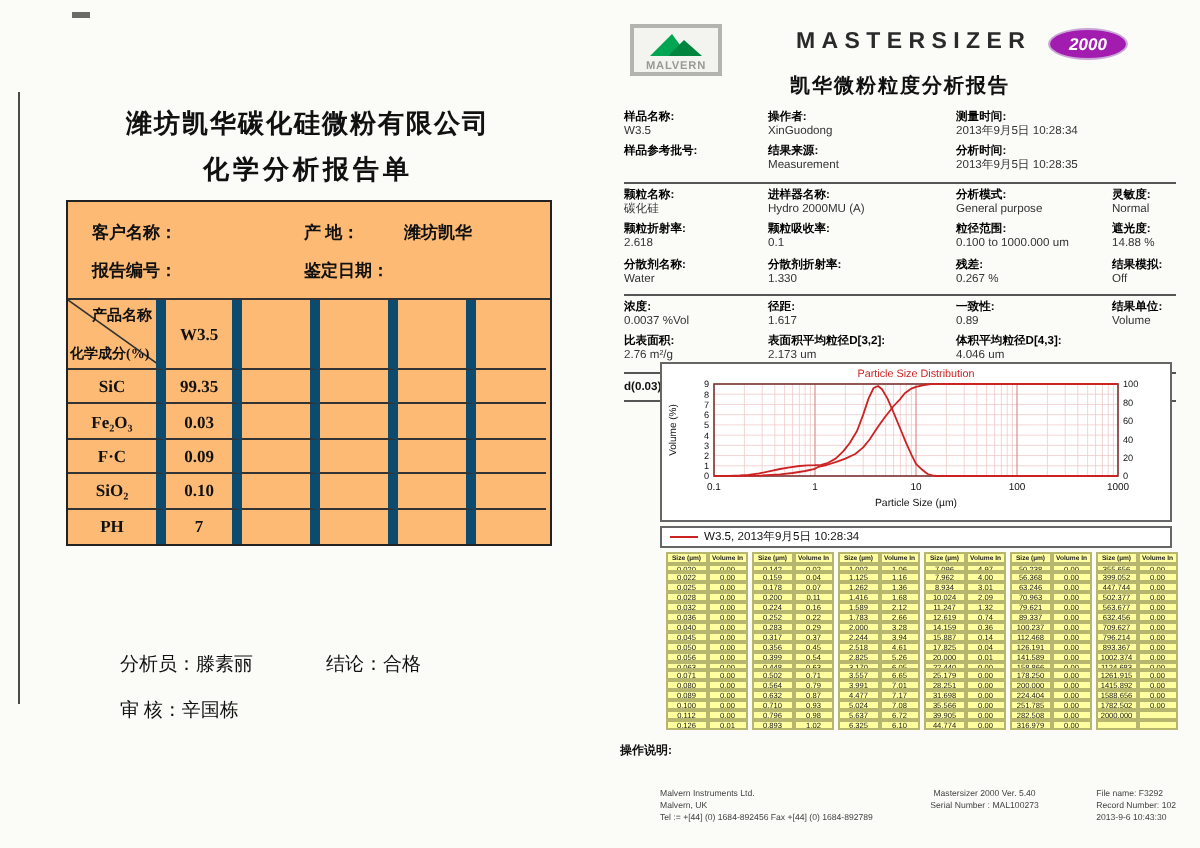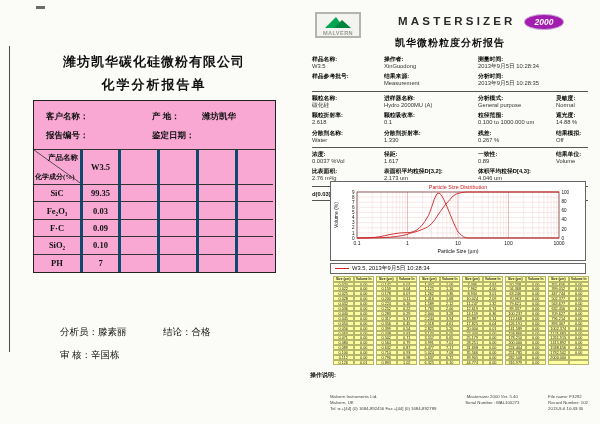--- a/index.html
+++ b/index.html
@@ -6,27 +6,27 @@
   #canvas{position:relative;width:600px;height:424px;background:#fbfbf8;overflow:hidden;
           font-family:"Liberation Sans","DejaVu Sans",sans-serif;color:#111;}
   
   #scan-line{position:absolute;left:9px;top:46px;width:1px;height:306px;background:#4a4a46;}
   #corner-mark{position:absolute;left:36px;top:6px;width:9px;height:2.5px;background:#6a6a66;}
   .lp-title{position:absolute;left:33px;width:242px;text-align:center;font-weight:bold;
             font-family:"Liberation Serif","DejaVu Serif",serif;}
   #lp-title1{top:53px;font-size:13px;letter-spacing:1px;}
   #lp-title2{top:76px;font-size:13px;letter-spacing:2px;}
   #chem-table{position:absolute;left:33px;top:100px;width:241px;border:1.5px solid #222;
-              background:#f9a8d4;font-family:"Liberation Serif","DejaVu Serif",serif;}
+              background:#fdba74;font-family:"Liberation Serif","DejaVu Serif",serif;}
   #chem-info{position:relative;height:48px;border-bottom:1px solid #333;font-size:8.5px;font-weight:bold;}
   .ci{position:absolute;white-space:nowrap;}
   .chem-row,.chem-head{display:grid;grid-template-columns:49px 38px 39px 39px 39px 35px;}
   .chem-head{height:35px;}
   .chem-row{height:17.4px;}
-  .cc{border-right:3px solid #0c4a6e;border-bottom:1px solid #333;display:flex;align-items:center;
+  .cc{border-right:5px solid #0c4a6e;border-bottom:1px solid #333;display:flex;align-items:center;
       justify-content:center;font-size:8.5px;font-weight:bold;box-sizing:border-box;overflow:hidden;}
   .chem-head .cc{height:35px;}
   .chem-row .cc{height:17.4px;}
   .cc:last-child{border-right:none;}
   .chem-row:last-child .cc{border-bottom:none;}
   #diag-cell{position:relative;}
   #diag-cell svg{position:absolute;left:0;top:0;}
   .diag-top{position:absolute;top:3px;right:2px;font-size:7.5px;font-weight:bold;}
   .diag-bottom{position:absolute;bottom:2px;left:1px;font-size:7px;font-weight:bold;}
   .lp-foot{position:absolute;font-size:9.5px;font-weight:normal;

